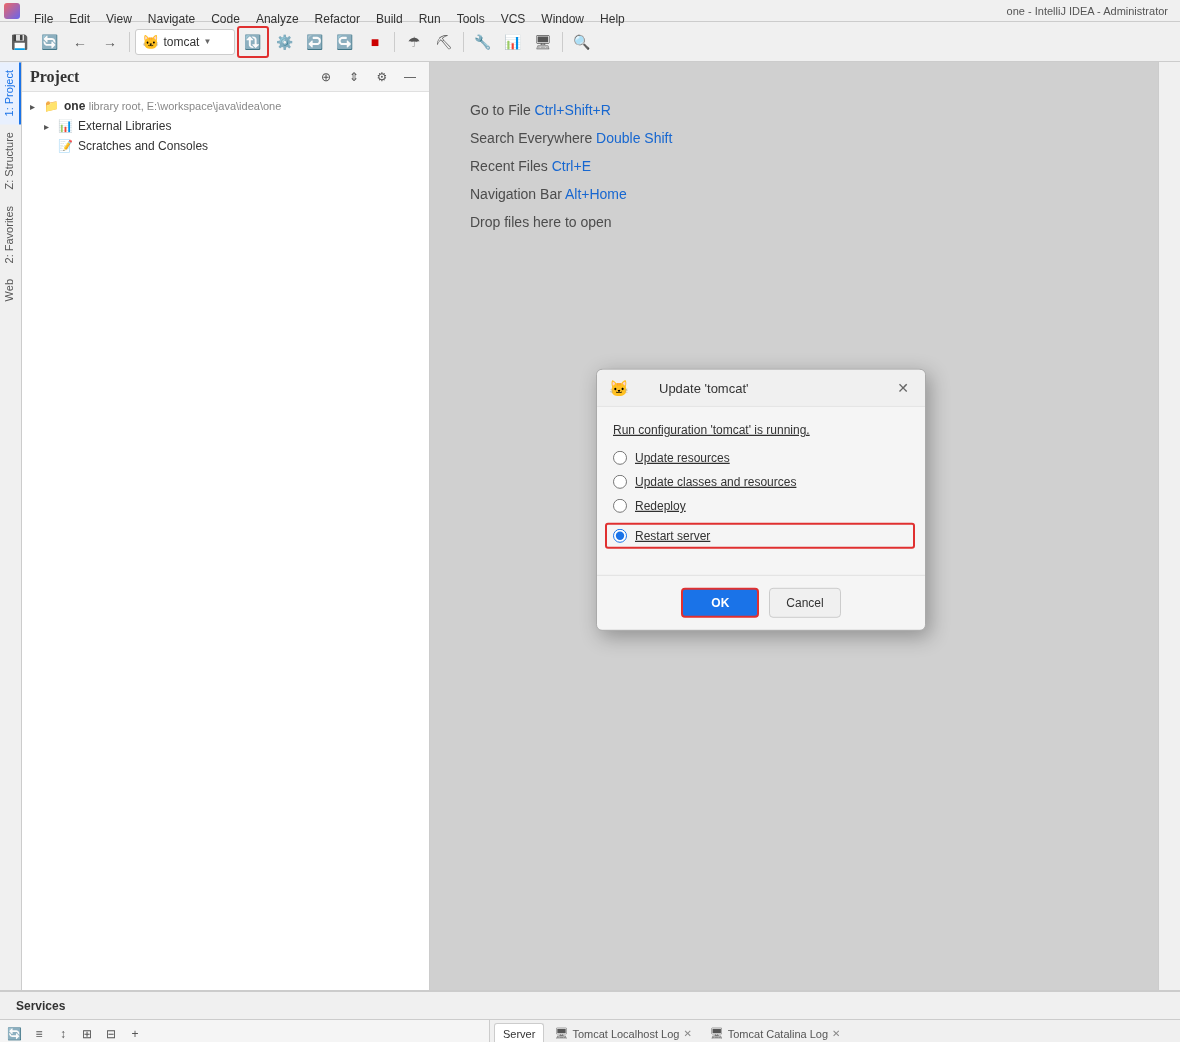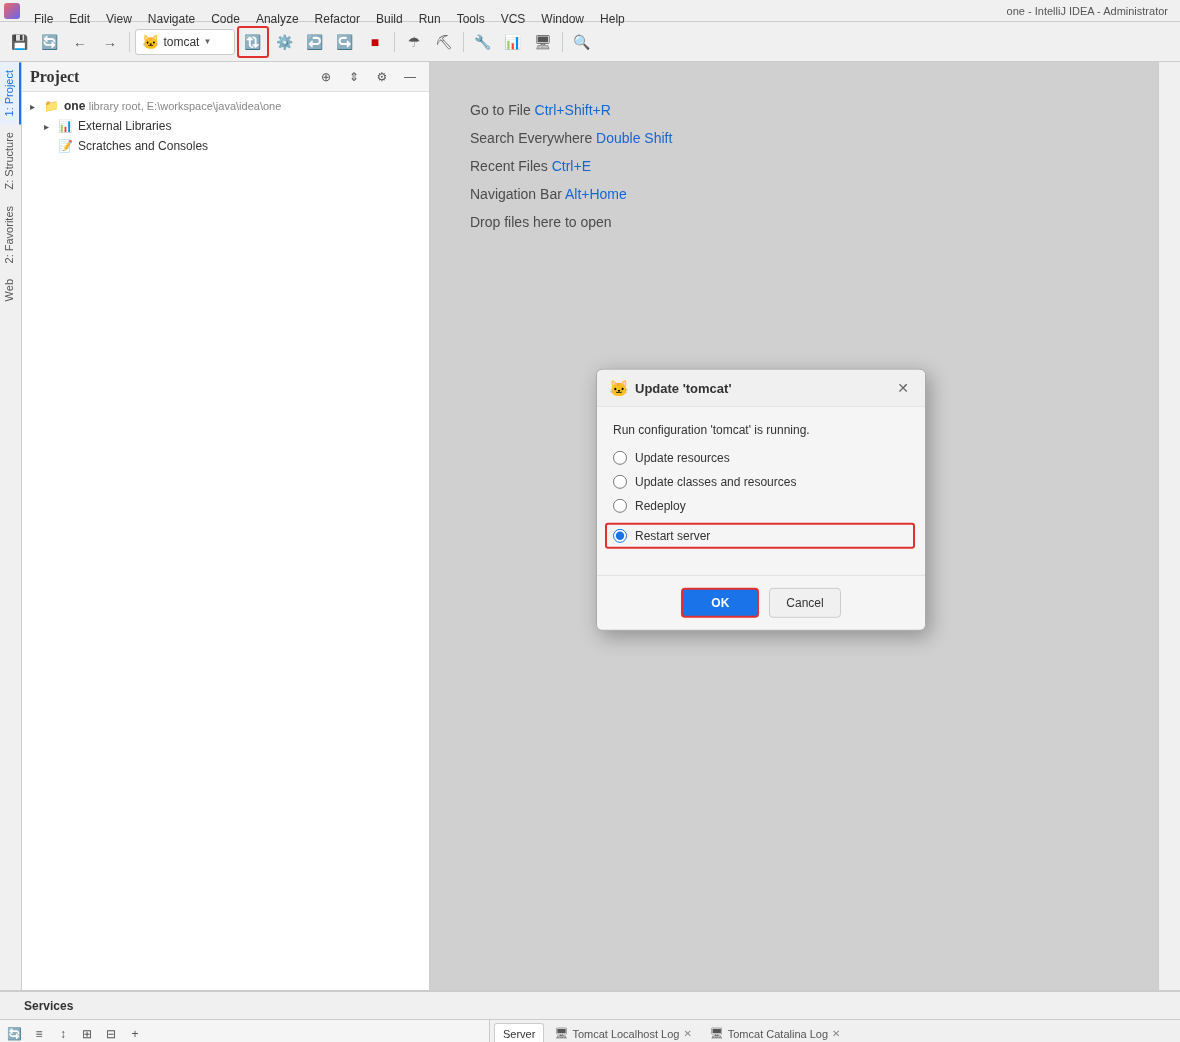--- a/index.html
+++ b/index.html
@@ -45,21 +45,21 @@
     .content-area { flex: 1; background: #e8e8e8; position: relative; display: flex; flex-direction: column; }
     .content-tips { padding: 40px; }
     .tip-line { margin-bottom: 12px; font-size: 14px; color: #555; }
     .tip-line .key { color: #1a73e8; font-weight: normal; }
 
     
     .right-tabs { width: 22px; background: #f0f0f0; border-left: 1px solid #ccc; display: flex; flex-direction: column; }
 
     
     .bottom-section { height: 310px; background: #f5f5f5; border-top: 2px solid #ccc; display: flex; flex-direction: column; }
-    .services-header { height: 28px; background: #f0f0f0; display: flex; align-items: center; padding: 0 24px; border-bottom: 1px solid #ccc; font-size: 12px; font-weight: bold; color: #333; }
+    .services-header { height: 28px; background: #f0f0f0; display: flex; align-items: center; padding: 0 16px; border-bottom: 1px solid #ccc; font-size: 12px; font-weight: bold; color: #333; }
 
     .services-body { flex: 1; display: flex; overflow: hidden; }
 
     
     .services-left { width: 490px; border-right: 1px solid #ccc; display: flex; flex-direction: column; }
     .services-toolbar { height: 28px; background: #f5f5f5; border-bottom: 1px solid #e0e0e0; display: flex; align-items: center; padding: 0 4px; gap: 2px; }
     .s-btn { width: 22px; height: 22px; display: flex; align-items: center; justify-content: center; cursor: pointer; border-radius: 3px; color: #555; font-size: 12px; border: none; background: transparent; }
 
     
     .services-right { flex: 1; display: flex; flex-direction: column; }
@@ -68,23 +68,23 @@
     .s-tab.active { background: #fff; color: #333; border: 1px solid #ccc; border-bottom: 1px solid #fff; }
     .s-tab-close { font-size: 10px; color: #888; cursor: pointer; }
 
     
     .overlay { position: absolute; top: 0; left: 0; right: 0; bottom: 0; background: rgba(0,0,0,0.1); z-index: 10; }
 
     
     .dialog { position: absolute; top: 50%; left: 50%; transform: translate(-60%, -60%); z-index: 20; background: #f5f5f5; border: 1px solid #aaa; border-radius: 6px; width: 330px; box-shadow: 4px 6px 20px rgba(0,0,0,0.3); }
     .dialog-title-bar { display: flex; align-items: center; padding: 8px 12px; border-bottom: 1px solid #ddd; background: #f0f0f0; border-radius: 6px 6px 0 0; }
     .dialog-icon { width: 18px; height: 18px; margin-right: 8px; }
-    .dialog-title { font-size: 13px; font-weight: bold; color: #333; flex: 1; }
+    .dialog-title { font-size: 13px; font-weight: normal; color: #333; flex: 1; margin-left: 24px; }
     .dialog-close { width: 20px; height: 20px; display: flex; align-items: center; justify-content: center; cursor: pointer; color: #666; font-size: 14px; border-radius: 3px; }
-    .dialog-body { padding: 16px; }
+    .dialog-body { padding: 16px; text-decoration: underline; }
     .dialog-subtitle { font-size: 12px; color: #333; margin-bottom: 14px; }
     .radio-option { display: flex; align-items: center; gap: 8px; margin-bottom: 10px; font-size: 12px; color: #333; cursor: pointer; }
     .radio-option input[type="radio"] { width: 14px; height: 14px; accent-color: #1a73e8; cursor: pointer; }
     .radio-option.selected-option { border: 2px solid #e03030; padding: 4px 6px; border-radius: 3px; margin-left: -8px; margin-right: -6px; }
     .dialog-buttons { padding: 12px 16px; display: flex; justify-content: center; gap: 10px; border-top: 1px solid #e0e0e0; }
     .btn-ok { background: #1a73e8; color: #fff; border: 2px solid #e03030; padding: 6px 28px; border-radius: 4px; cursor: pointer; font-size: 12px; font-weight: bold; }
     .btn-cancel { background: #f0f0f0; color: #333; border: 1px solid #ccc; padding: 6px 16px; border-radius: 4px; cursor: pointer; font-size: 12px; }
 
     
     .tb-run-highlight { border: 2px solid #e03030; border-radius: 3px; }

